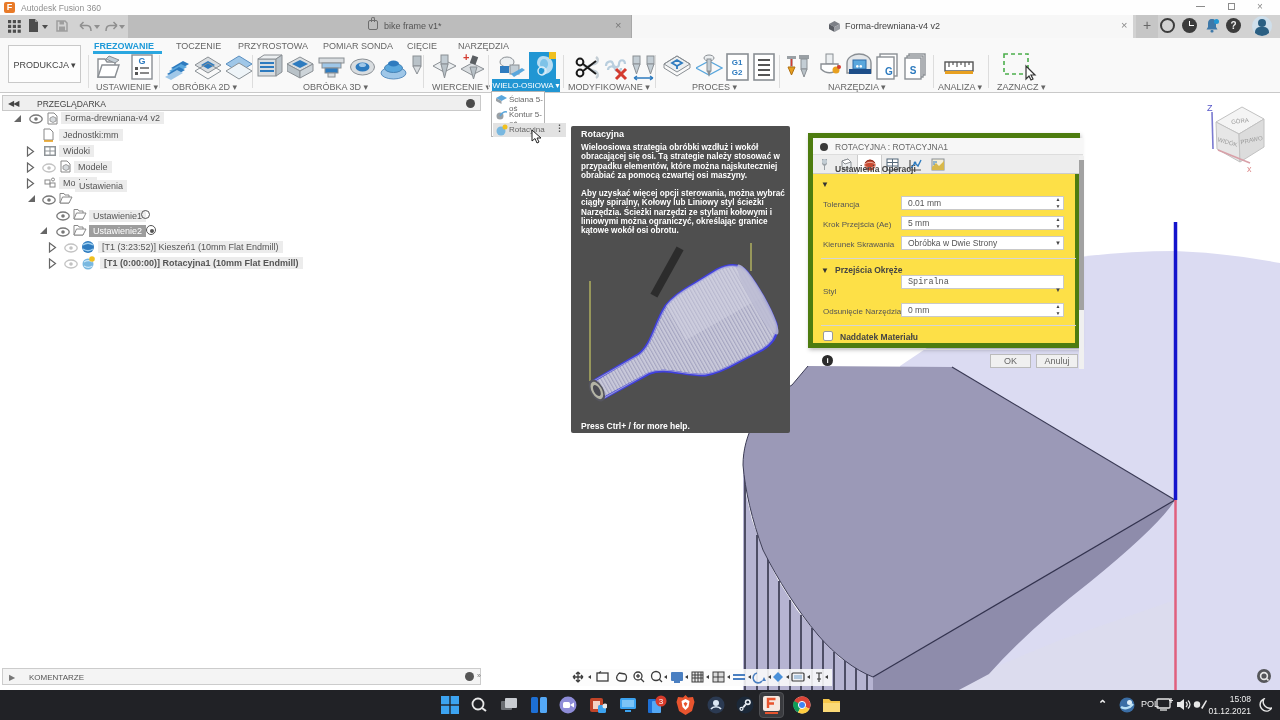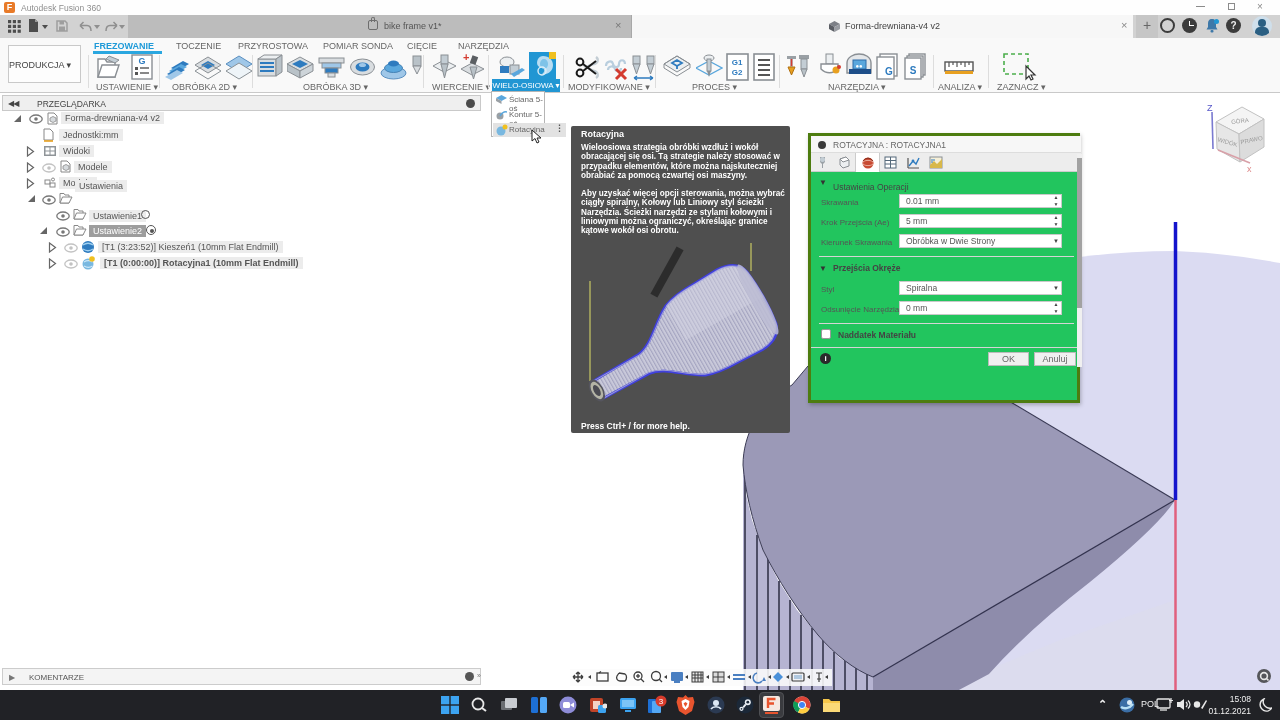--- a/index.html
+++ b/index.html
@@ -88,21 +88,21 @@
 <div class="ab" id="ribbon" style="left:0;top:38px;width:1280px;height:55px;background:#f9f9f9;border-bottom:1px solid #c9c9c9;">
 
   <div class="ab" style="left:94px;top:3px;font-size:9px;color:#1f9ad8;font-weight:bold;">FREZOWANIE</div>
   <div class="ab" style="left:93px;top:13px;width:69px;height:3px;background:#2aa7e0;"></div>
   <div class="ab" style="left:176px;top:3px;font-size:9px;color:#666;">TOCZENIE</div>
   <div class="ab" style="left:238px;top:3px;font-size:9px;color:#666;">PRZYROSTOWA</div>
   <div class="ab" style="left:323px;top:3px;font-size:9px;color:#666;">POMIAR SONDA</div>
   <div class="ab" style="left:407px;top:3px;font-size:9px;color:#666;">CIĘCIE</div>
   <div class="ab" style="left:458px;top:3px;font-size:9px;color:#666;">NARZĘDZIA</div>
 
-  <div class="ab" style="left:8px;top:7px;width:73px;height:38px;background:#fdfdfd;border:1px solid #c9c9c9;font-size:9px;color:#444;line-height:38px;">PRODUKCJA ▾</div>
+  <div class="ab" style="left:8px;top:7px;width:73px;height:38px;background:#fdfdfd;border:1px solid #c9c9c9;font-size:9px;color:#444;text-align:center;line-height:38px;">PRODUKCJA ▾</div>
 
   <div class="ab lbl" style="left:96px;top:44px;">USTAWIENIE ▾</div>
   <div class="ab lbl" style="left:172px;top:44px;">OBRÓBKA 2D ▾</div>
   <div class="ab lbl" style="left:303px;top:44px;">OBRÓBKA 3D ▾</div>
   <div class="ab lbl" style="left:432px;top:44px;">WIERCENIE ▾</div>
   <div class="ab" style="left:492px;top:41px;width:68px;height:13px;background:#2196d3;color:#fff;font-size:8px;text-align:center;line-height:13px;white-space:nowrap;">WIELO-OSIOWA ▾</div>
   <div class="ab lbl" style="left:568px;top:44px;">MODYFIKOWANE ▾</div>
   <div class="ab lbl" style="left:692px;top:44px;">PROCES ▾</div>
   <div class="ab lbl" style="left:828px;top:44px;">NARZĘDZIA ▾</div>
   <div class="ab lbl" style="left:938px;top:44px;">ANALIZA ▾</div>
@@ -534,21 +534,21 @@
       <ellipse cx="1" cy="0" rx="6.5" ry="12" fill="#55555e"></ellipse>
       <ellipse cx="1" cy="0" rx="5" ry="9.5" fill="#b4b4a6"></ellipse>
       <ellipse cx="1" cy="0" rx="3" ry="6" fill="#4a4a52"></ellipse>
       <path d="M103 -40 C113 -44 122 -45 138 -45 L165 -46 Q186 -45 190 -30 Q192 -15 192 0 L103 0 Z" fill="#d4d4e4" opacity="0.4"></path>
       <ellipse cx="186" cy="0" rx="7" ry="40" fill="#bcbcd4" opacity="0.85"></ellipse>
     </g>
   </svg>
   <div class="ab" style="left:10px;top:295px;font-size:8.5px;font-weight:bold;">Press Ctrl+ / for more help.</div>
 </div>
 
-<div class="ab" id="dialog" style="left:808px;top:133px;width:272px;height:270px;background:#22c55e;border:3px solid #4d7c0f;box-shadow:1px 2px 4px rgba(0,0,0,0.25);font-size:8px;color:#555;">
+<div class="ab" id="dialog" style="left:808px;top:133px;width:272px;height:215px;background:#fde047;border:5px solid #4d7c0f;box-shadow:1px 2px 4px rgba(0,0,0,0.25);font-size:8px;color:#555;">
   <div class="ab" style="left:0;top:0;width:270px;height:17px;background:#f7f7f7;border-bottom:1px solid #ddd;">
     <div class="ab" style="left:7px;top:5px;width:8px;height:8px;background:#3a3a3a;border-radius:50%;"></div>
     <div class="ab" style="left:22px;top:4px;font-size:8.5px;color:#666;">ROTACYJNA : ROTACYJNA1</div>
   </div>
   <div class="ab" style="left:0;top:17px;width:270px;height:19px;background:#ededed;border-bottom:1px solid #ccc;">
     <div class="ab" style="left:44px;top:0;width:25px;height:19px;background:#fff;border-left:1px solid #ccc;border-right:1px solid #ccc;"></div>
     <svg class="ab" style="left:5px;top:3px;" width="13" height="13" viewBox="0 0 13 13">
         <path d="M4 1 L9 1 L9 6 L7 8 L7 12 L6 12 L6 8 L4 6 Z" fill="#9aa0a5"></path>
         <circle cx="6.5" cy="3.5" r="2.5" fill="#c3cdd4"></circle>
       </svg>
@@ -572,37 +572,37 @@
         <path d="M2 10 L6 5 L9 8 L12 2" stroke="#2e7bbf" stroke-width="1.4" fill="none"></path>
         <circle cx="6" cy="5" r="1.4" fill="#2e7bbf"></circle>
       </svg>
     <svg class="ab" style="left:118px;top:3px;" width="14" height="13" viewBox="0 0 14 13">
         <rect x="1" y="1" width="12" height="11" fill="#f5efd8" stroke="#8a8f94"></rect>
         <path d="M1 9 L5 5 L8 8 L13 3 L13 12 L1 12 Z" fill="#d8b84a"></path>
         <path d="M2 4 L6 4 M2 6 L4 6" stroke="#2e7bbf" stroke-width="1"></path>
       </svg>
   </div>
   <div class="ab" style="left:8px;top:42px;font-size:8px;color:#333;">▼</div>
-  <div class="ab" style="left:22px;top:46px;font-weight:normal;color:#444;font-size:8.5px;">Ustawienia Operacji</div>
-  <div class="ab" style="left:10px;top:62px;">Skrawania</div>
+  <div class="ab" style="left:22px;top:26px;font-weight:bold;color:#444;font-size:8.5px;">Ustawienia Operacji</div>
+  <div class="ab" style="left:10px;top:62px;">Tolerancja</div>
   <div class="fld" style="left:88px;top:58px;width:163px;height:14px;">0.01 mm</div>
   <div class="spin" style="left:240px;top:58px;">▲</div>
     <div class="spin" style="left:240px;top:65px;">▼</div>
   <div class="ab" style="left:10px;top:82px;">Krok Przejścia (Ae)</div>
   <div class="fld" style="left:88px;top:78px;width:163px;height:14px;">5 mm</div>
   <div class="spin" style="left:240px;top:78px;">▲</div>
     <div class="spin" style="left:240px;top:85px;">▼</div>
   <div class="ab" style="left:10px;top:102px;">Kierunek Skrawania</div>
   <div class="fld" style="left:88px;top:98px;width:163px;height:14px;">Obróbka w Dwie Strony</div>
   <div class="ab" style="left:242px;top:102px;font-size:6px;color:#444;">▼</div>
   <div class="ab" style="left:8px;top:120px;width:255px;height:1px;background:#d5d5d5;"></div>
   <div class="ab" style="left:8px;top:128px;font-size:8px;color:#333;">▼</div>
   <div class="ab" style="left:22px;top:127px;font-weight:bold;color:#444;font-size:8.5px;">Przejścia Okręże</div>
   <div class="ab" style="left:10px;top:149px;">Styl</div>
-  <div class="fld" style="left:88px;top:145px;width:163px;height:14px;">Spiralna</div>
+  <div class="fld" style="left:88px;top:137px;width:163px;height:14px;font-family:Liberation Mono, monospace;">Spiralna</div>
   <div class="ab" style="left:242px;top:149px;font-size:6px;color:#444;">▼</div>
   <div class="ab" style="left:10px;top:169px;">Odsunięcie Narzędzia</div>
   <div class="fld" style="left:88px;top:165px;width:163px;height:14px;">0 mm</div>
   <div class="spin" style="left:240px;top:165px;">▲</div>
     <div class="spin" style="left:240px;top:172px;">▼</div>
   <div class="ab" style="left:8px;top:187px;width:255px;height:1px;background:#d5d5d5;"></div>
   <div class="ab" style="left:10px;top:193px;width:10px;height:10px;background:#fff;border:1px solid #999;border-radius:2px;"></div>
   <div class="ab" style="left:27px;top:194px;font-weight:bold;color:#444;font-size:8.5px;">Naddatek Materiału</div>
   <div class="ab" style="left:0px;top:211px;width:270px;height:1px;background:#d5d5d5;"></div>
   <div class="ab" style="left:9px;top:217px;width:11px;height:11px;background:#2b2b2b;border-radius:50%;color:#fff;font-size:8px;text-align:center;line-height:11px;font-weight:bold;">i</div>

